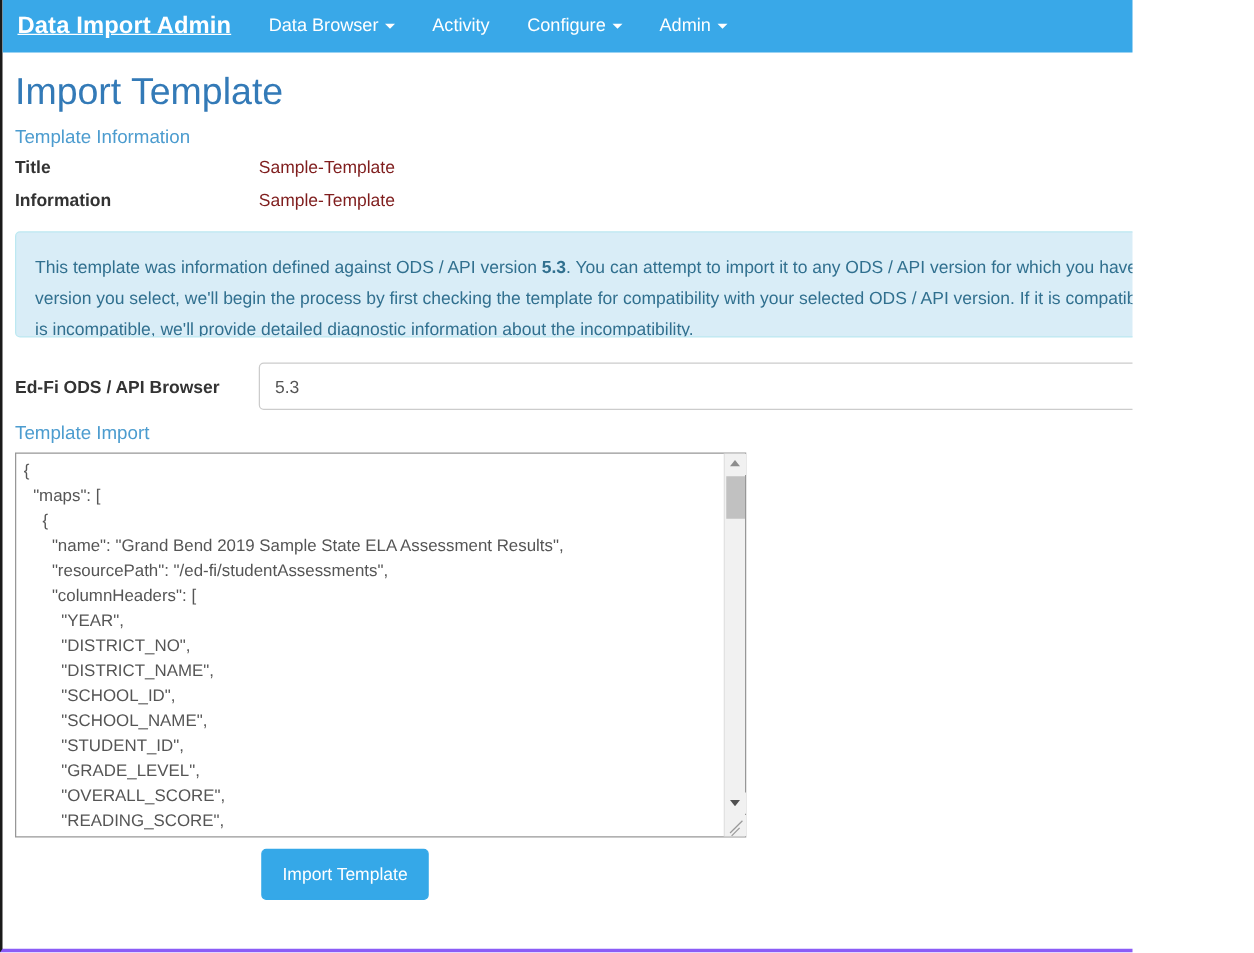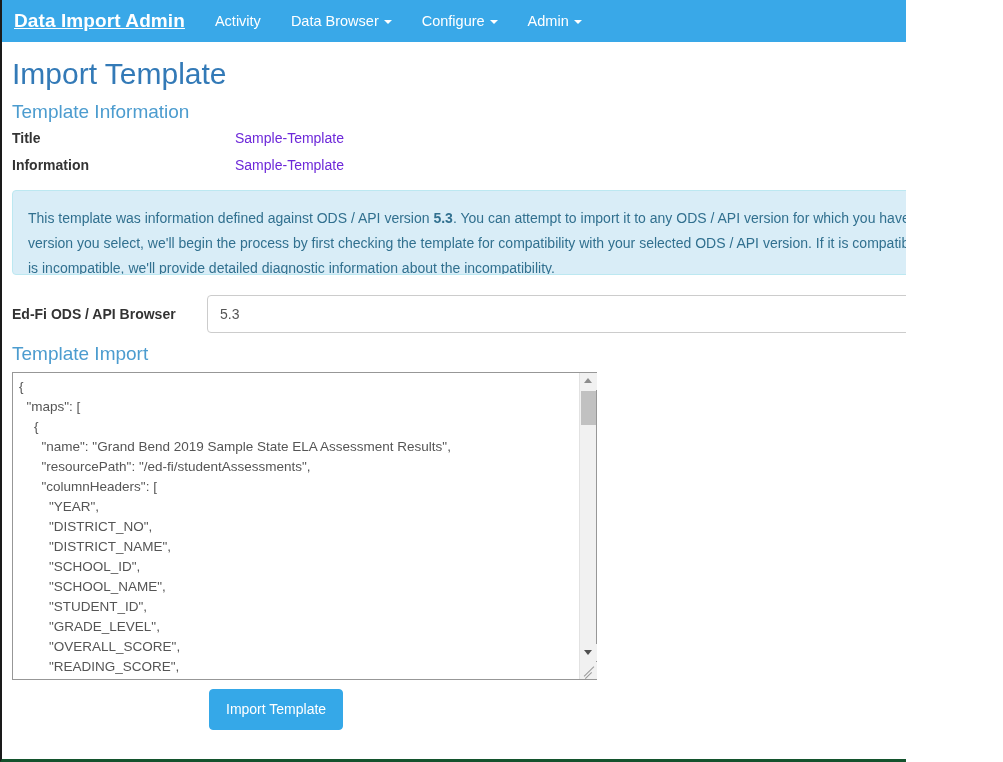--- a/index.html
+++ b/index.html
@@ -14,21 +14,21 @@
     font-family: "Liberation Sans", sans-serif;
   }
 
   #viewport {
     position: relative;
     width: 906px;
     height: 762px;
     overflow: hidden;
     background: #ffffff;
     border-left: 2px solid #1a1a1a;
-    border-bottom: 3px solid #14532d;
+    border-bottom: 3px solid #8b5cf6;
   }
 
   
   .navbar {
     position: absolute;
     top: 0;
     left: 0;
     width: 1003px;
     height: 42px;
     background: #39a8e8;
@@ -77,43 +77,42 @@
     color: #337ab7;
     font-size: 30px;
     font-weight: normal;
     margin: 14px 0 4px 0;
     padding: 0;
     line-height: 1.18;
   }
 
   .section-title {
     color: #4c9ccf;
-    font-size: 19px;
+    font-size: 15px;
     font-weight: normal;
     margin: 10px 0 6px 0;
     padding: 0;
     line-height: 1.2;
   }
 
   
   .info-row {
     display: flex;
     align-items: center;
     margin-bottom: 11px;
     font-size: 14px;
   }
   .info-label {
     width: 195px;
     font-weight: bold;
     color: #333333;
     flex: 0 0 195px;
   }
   .info-value {
-    color: #6d28d9;
-    margin-left: 28px;
+    color: #7f1d1d;
   }
 
   
   .alert-info {
     margin-top: 17px;
     background: #d9edf7;
     border: 1px solid #bce8f1;
     border-radius: 4px;
     color: #31708f;
     padding: 15px 15px 14px 15px;
@@ -261,25 +260,25 @@
 </style>
 </head>
 <body>
 
 <div id="viewport">
 
   <div class="navbar">
     <a class="navbar-brand" href="#">Data Import Admin</a>
 
     <a class="nav-item" href="#">
+      <span>Data Browser</span><span class="caret"></span>
+    </a>
+
+    <a class="nav-item" href="#">
       <span>Activity</span>
-    </a>
-
-    <a class="nav-item" href="#">
-      <span>Data Browser</span><span class="caret"></span>
     </a>
 
     <a class="nav-item" href="#">
       <span>Configure</span><span class="caret"></span>
     </a>
 
     <a class="nav-item" href="#">
       <span>Admin</span><span class="caret"></span>
     </a>
   </div>

